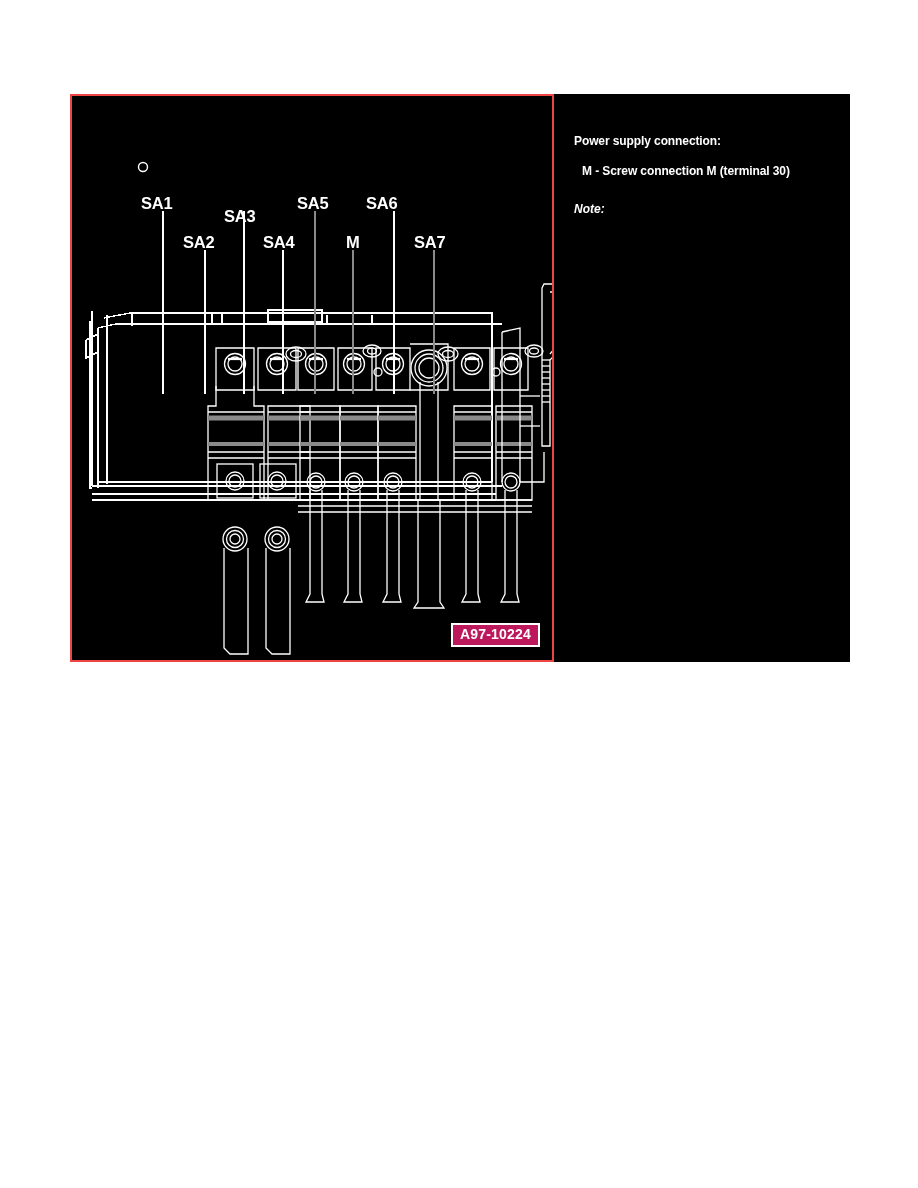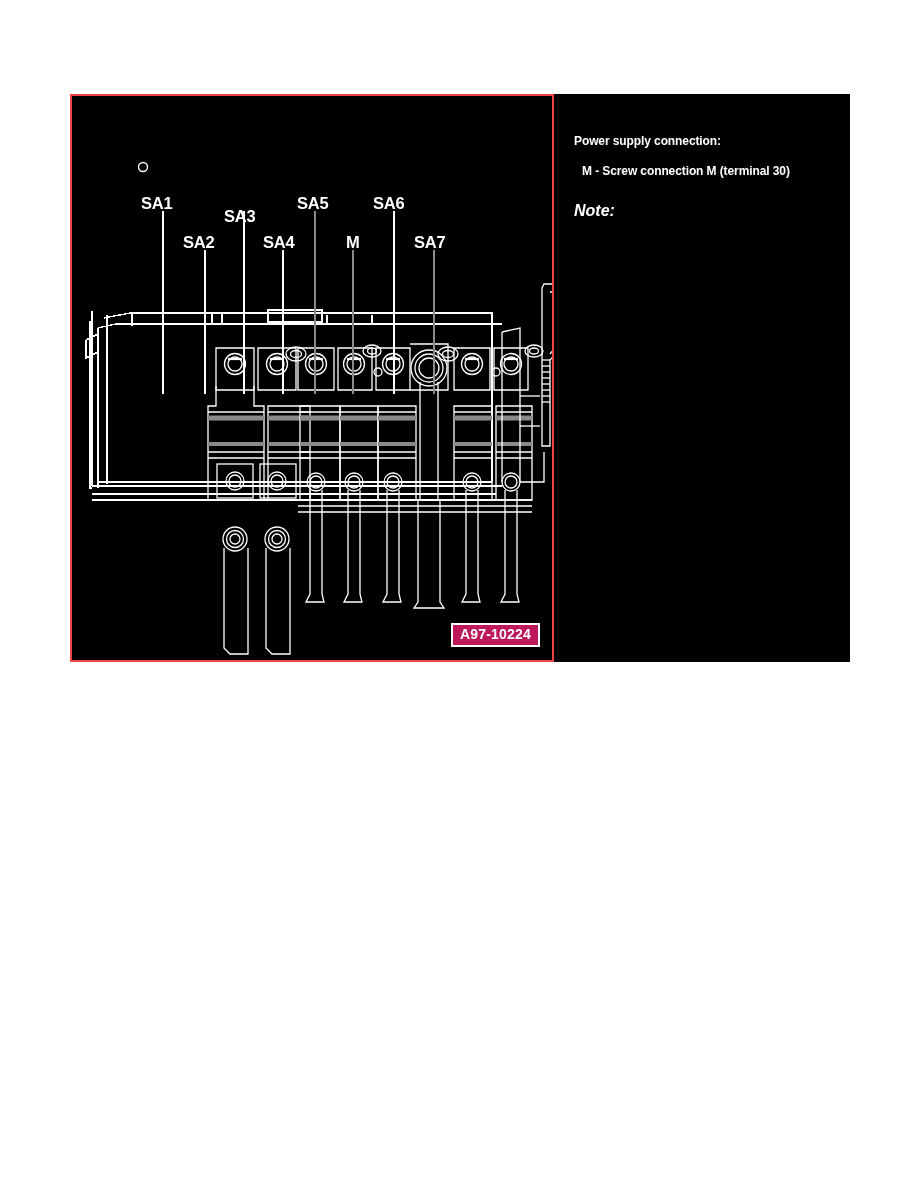--- a/index.html
+++ b/index.html
@@ -115,21 +115,21 @@
     font-weight: bold;
     font-size: 12px;
     letter-spacing: -0.1px;
     margin: 16px 0 0 8px;
   }
 
   #note-heading {
     font-family: "Liberation Sans", sans-serif;
     font-weight: bold;
     font-style: italic;
-    font-size: 16px;
+    font-size: 12px;
     margin: 24px 0 0 0;
   }
 
   #note-body {
     font-family: "Liberation Sans", sans-serif;
     font-style: italic;
     font-size: 12px;
     line-height: 1.32;
     margin: 6px 0 0 0;
     width: 272px;
@@ -351,21 +351,21 @@
         </g>
     </svg>
 
     <div id="callout-layer">
         <div class="callout" style="left: 69px; top: 99px;">SA1</div>
         <div class="callout" style="left: 111px; top: 138px;">SA2</div>
         <div class="callout" style="left: 152px; top: 112px;">SA3</div>
         <div class="callout" style="left: 191px; top: 138px;">SA4</div>
         <div class="callout" style="left: 225px; top: 99px;">SA5</div>
         <div class="callout" style="left: 274px; top: 138px;">M</div>
-        <div class="callout" style="left: 301px; top: 99px;">SA6</div>
+        <div class="callout" style="left: 294px; top: 99px;">SA6</div>
         <div class="callout" style="left: 342px; top: 138px;">SA7</div>
       </div>
 
     <div id="figure-id">A97-10224</div>
   </div>
 
   <div id="text-panel">
     <div id="supply-heading">Power supply connection:</div>
     <div id="supply-item">M - Screw connection M (terminal 30)</div>
     <div id="note-heading">Note:</div>

